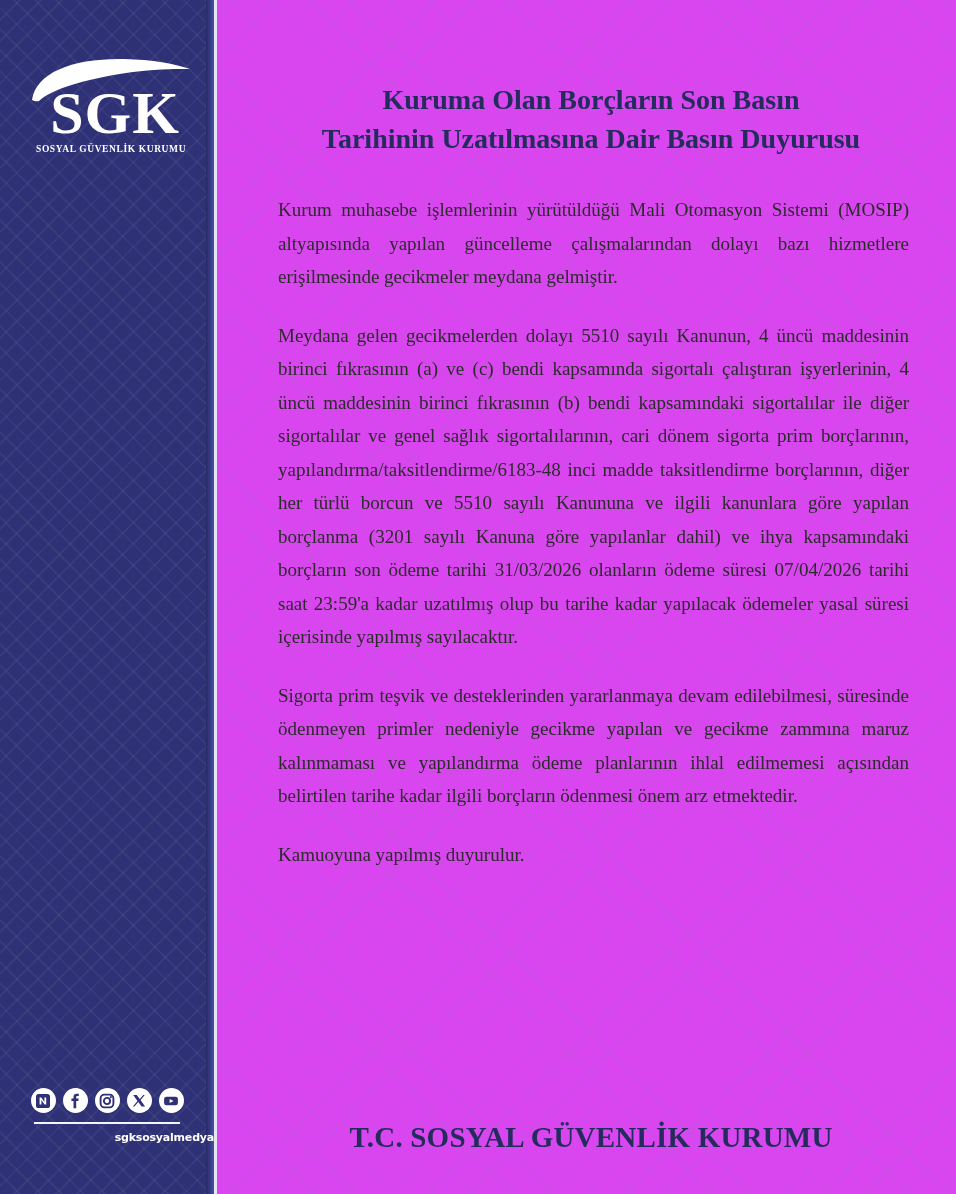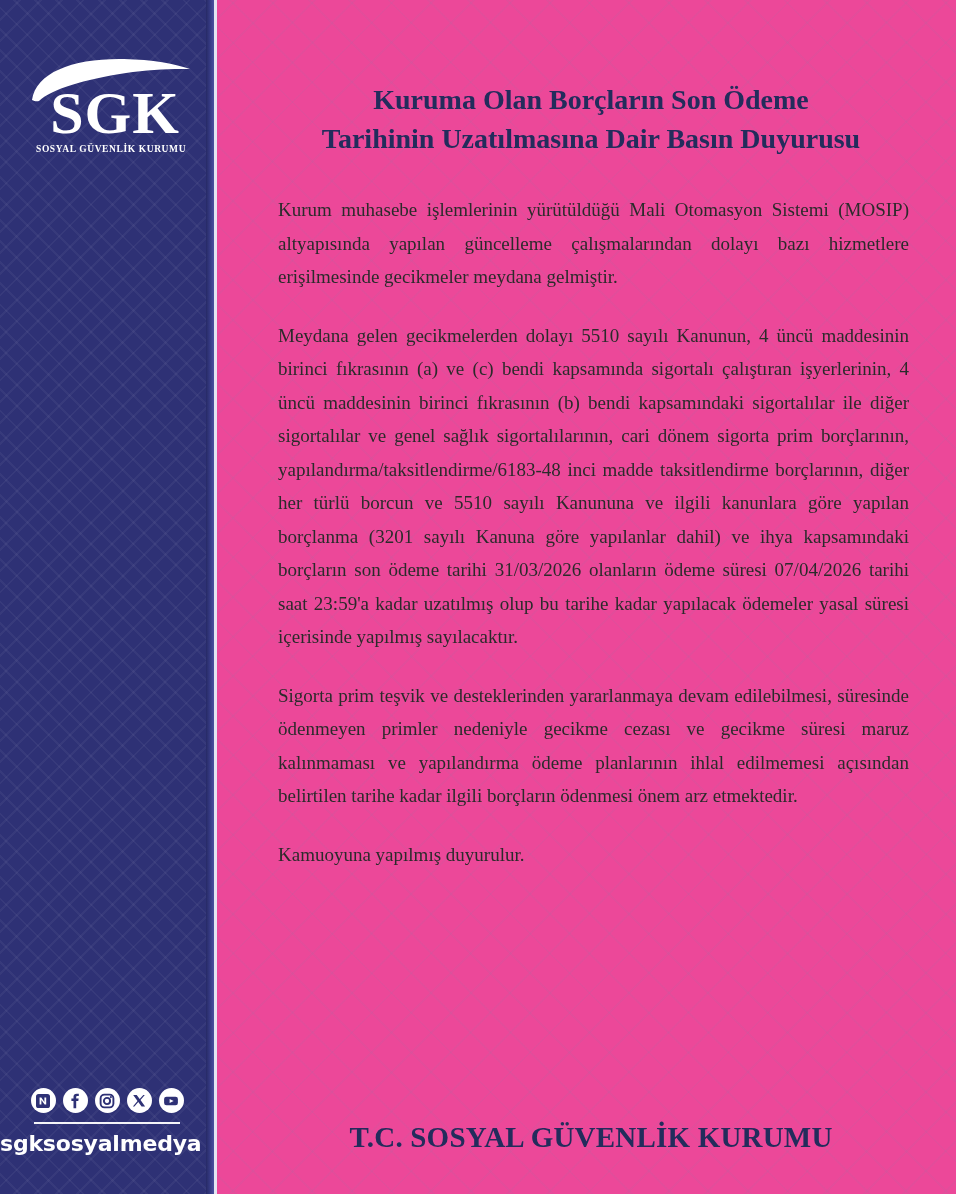--- a/index.html
+++ b/index.html
@@ -12,21 +12,21 @@
   body {
     font-family: "Liberation Serif", "DejaVu Serif", serif;
     background: #ffffff;
     overflow: hidden;
   }
 
   .page {
     position: relative;
     width: 956px;
     height: 1194px;
-    background: #ec4899;
+    background: #d946ef;
     overflow: hidden;
   }
 
   
   .page-watermark {
     position: absolute;
     inset: 0;
     background-image:
       repeating-linear-gradient(135deg,
         rgba(120,128,170,0.00) 0px,
@@ -170,25 +170,25 @@
   .social-divider {
     width: 146px;
     height: 2px;
     background: #ffffff;
     margin: 9px auto 0;
     opacity: 0.95;
   }
 
   .social-handle {
     margin-top: 7px;
-    text-align: left;
+    text-align: right;
     color: #ffffff;
     font-family: "DejaVu Sans", sans-serif;
     font-weight: bold;
-    font-size: 22px;
+    font-size: 11px;
     letter-spacing: -0.2px;
   }
 
   
   .content {
     position: absolute;
     left: 217px;
     top: 0;
     width: 739px;
     height: 1194px;
@@ -309,28 +309,28 @@
       </span>
 
     </div>
     <div class="social-divider"></div>
     <div class="social-handle">sgksosyalmedya</div>
   </div>
 
   <div class="content">
 
     <div class="doc-title">
-      <div>Kuruma Olan Borçların Son Ödeme</div>
+      <div>Kuruma Olan Borçların Son Basın</div>
       <div>Tarihinin Uzatılmasına Dair Basın Duyurusu</div>
     </div>
 
     <div class="body-text">
       <p>Kurum muhasebe işlemlerinin yürütüldüğü Mali Otomasyon Sistemi (MOSIP) altyapısında yapılan güncelleme çalışmalarından dolayı bazı hizmetlere erişilmesinde gecikmeler meydana gelmiştir.</p>
       <p>Meydana gelen gecikmelerden dolayı 5510 sayılı Kanunun, 4 üncü maddesinin birinci fıkrasının (a) ve (c) bendi kapsamında sigortalı çalıştıran işyerlerinin, 4 üncü maddesinin birinci fıkrasının (b) bendi kapsamındaki sigortalılar ile diğer sigortalılar ve genel sağlık sigortalılarının, cari dönem sigorta prim borçlarının, yapılandırma/taksitlendirme/6183-48 inci madde taksitlendirme borçlarının, diğer her türlü borcun ve 5510 sayılı Kanununa ve ilgili kanunlara göre yapılan borçlanma (3201 sayılı Kanuna göre yapılanlar dahil) ve ihya kapsamındaki borçların son ödeme tarihi 31/03/2026 olanların ödeme süresi 07/04/2026 tarihi saat 23:59'a kadar uzatılmış olup bu tarihe kadar yapılacak ödemeler yasal süresi içerisinde yapılmış sayılacaktır.</p>
-      <p>Sigorta prim teşvik ve desteklerinden yararlanmaya devam edilebilmesi, süresinde ödenmeyen primler nedeniyle gecikme cezası ve gecikme süresi maruz kalınmaması ve yapılandırma ödeme planlarının ihlal edilmemesi açısından belirtilen tarihe kadar ilgili borçların ödenmesi önem arz etmektedir.</p>
+      <p>Sigorta prim teşvik ve desteklerinden yararlanmaya devam edilebilmesi, süresinde ödenmeyen primler nedeniyle gecikme yapılan ve gecikme zammına maruz kalınmaması ve yapılandırma ödeme planlarının ihlal edilmemesi açısından belirtilen tarihe kadar ilgili borçların ödenmesi önem arz etmektedir.</p>
       <p>Kamuoyuna yapılmış duyurulur.</p>
     </div>
 
     <div class="footer-block">
       <div class="footer-org">T.C. SOSYAL GÜVENLİK KURUMU</div>
     </div>
 
   </div>
 </div>
 

